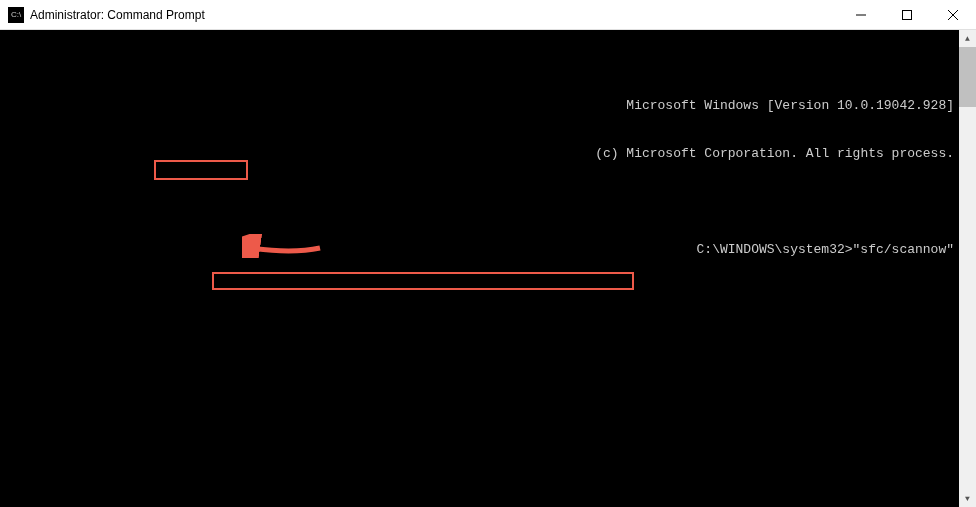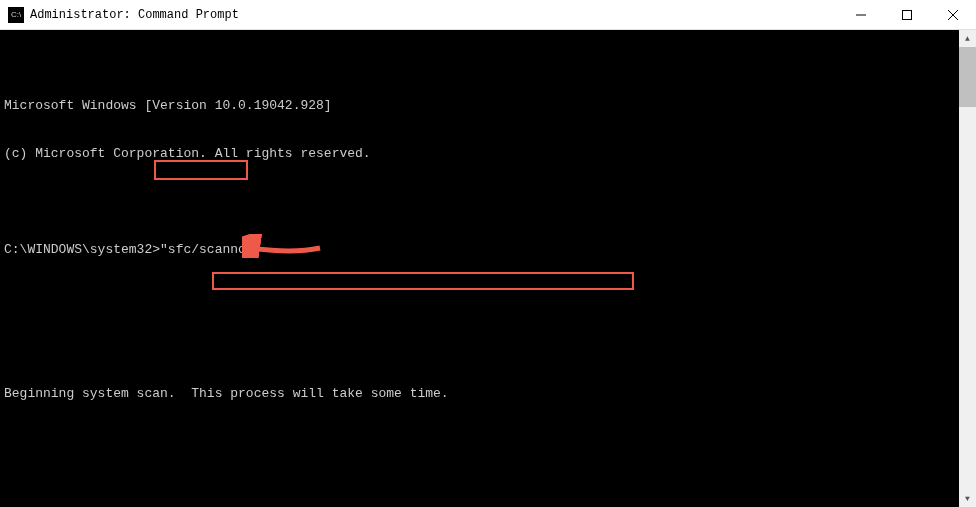--- a/index.html
+++ b/index.html
@@ -29,21 +29,21 @@
       background: #000;
       display: flex;
       align-items: center;
       justify-content: center;
       margin-right: 6px;
       font-size: 8px;
       color: #ccc;
       font-family: sans-serif;
     }
     .titlebar-text {
-      font-family: Liberation Mono, monospace;
+      font-family: Liberation Sans, sans-serif;
       font-size: 12px;
       color: #000;
       flex: 1;
     }
     .titlebar-controls {
       display: flex;
       height: 100%;
     }
     .titlebar-btn {
       width: 46px;
@@ -101,21 +101,21 @@
     .scroll-arrow.down { bottom: 0; }
     .highlight-box {
       position: absolute;
       border: 2px solid #ed5a4a;
       pointer-events: none;
     }
     .arrow-annot {
       position: absolute;
       pointer-events: none;
     }
-    .line { min-height: 16px; }
+    .line { min-height: 16px; text-align: right; }
   </style>
 </head>
 <body>
 
 <div class="window">
 
   <div class="titlebar">
     <div class="titlebar-icon">
         <span>C:\</span>
       </div>
@@ -136,26 +136,25 @@
             <line x1="0" y1="0" x2="10" y2="10" stroke="#000" stroke-width="1"></line>
             <line x1="10" y1="0" x2="0" y2="10" stroke="#000" stroke-width="1"></line>
           </svg>
       </div>
     </div>
   </div>
 
   <div class="terminal-area">
     <div class="terminal-content">
       <div class="line">Microsoft Windows [Version 10.0.19042.928]</div>
-      <div class="line">(c) Microsoft Corporation. All rights reserved.</div>
+      <div class="line">(c) Microsoft Corporation. All rights process.</div>
       <div class="line"></div>
       <div class="line">C:\WINDOWS\system32&gt;"sfc/scannow"</div>
       <div class="line"></div>
       <div class="line"></div>
-      <div class="line">Beginning system scan.  This process will take some time.</div>
       
       
       
       
       
       
       
       
       
       

